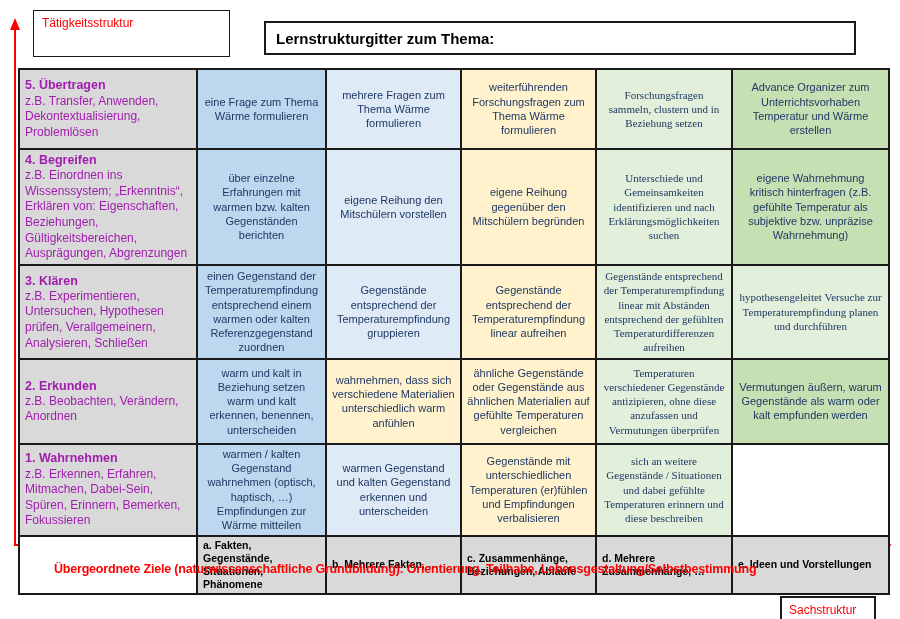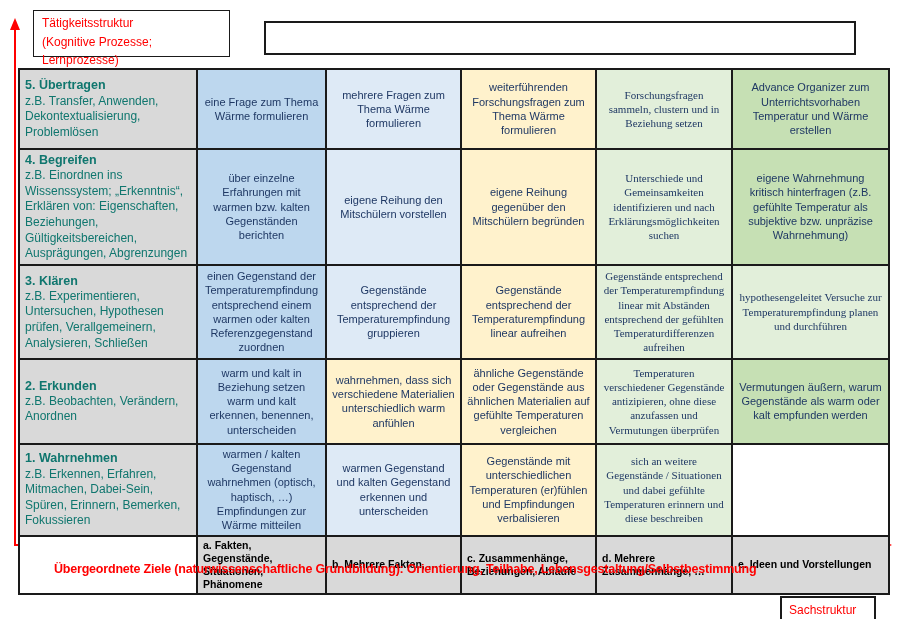--- a/index.html
+++ b/index.html
@@ -20,21 +20,21 @@
   .v-line{position:absolute;left:14px;top:30px;width:2px;height:516px;background:var(--accent-red);}
   .v-head{position:absolute;left:10px;top:18px;width:0;height:0;border-left:5px solid transparent;border-right:5px solid transparent;border-bottom:12px solid var(--accent-red);}
   .h-line{position:absolute;left:14px;top:544px;width:866px;height:2px;background:var(--accent-red);}
   .h-head{position:absolute;left:879px;top:539px;width:0;height:0;border-top:6px solid transparent;border-bottom:6px solid transparent;border-left:13px solid var(--accent-red);}
   
   table.grid{
     position:absolute;left:18px;top:68px;border-collapse:collapse;table-layout:fixed;
     border:2px solid #1a1a1a;
   }
   table.grid td{border:2px solid #1a1a1a;box-sizing:border-box;vertical-align:middle;padding:2px 5px;}
-  td.rowhead{background:var(--header-gray);color:#0f766e;text-align:left;padding:3px 6px;vertical-align:top;}
+  td.rowhead{background:var(--header-gray);color:#a21caf;text-align:left;padding:3px 6px;vertical-align:top;}
   .rh-title{font-weight:bold;font-size:12.5px;line-height:1.3;}
   .rh-desc{font-size:12px;line-height:1.3;}
   td.cell{color:var(--cell-text-navy);font-size:11px;line-height:1.3;text-align:center;white-space:pre-line;}
   td.collabel{background:var(--header-gray);color:#000;font-weight:bold;font-size:10.5px;line-height:1.25;text-align:left;vertical-align:middle;}
   td.corner{background:#fff;}
   tr.r5{height:80px;} tr.r4{height:90px;margin-left:20px;} tr.r3{height:94px;} tr.r2{height:85px;} tr.r1{height:88px;} tr.rl{height:38px;}
   .bg-blue{background:var(--cell-blue);}
   .bg-bluel{background:var(--cell-blue-light);}
   .bg-cream{background:var(--cell-cream);}
   .bg-greenl{background:var(--cell-green-light);font-family:Liberation Serif, serif;}
@@ -47,24 +47,24 @@
 </head>
 <body>
 
 <div class="v-line"></div>
 <div class="v-head"></div>
 <div class="h-line"></div>
 <div class="h-head"></div>
 
 <div class="box activity-box">
   <div class="red-label">Tätigkeitsstruktur</div>
-  <div class="red-label">(Kognitive Prozesse; Lernprozesse)</div>
 </div>
 
 <div class="box title-box">
+  <span class="b">Lernstrukturgitter zum Thema:</span>
 </div>
 
 <table class="grid">
   <colgroup>
     <col style="width:178px">
       <col style="width:129px">
       <col style="width:135px">
     <col style="width:135px">
       <col style="width:136px">
       <col style="width:157px">

